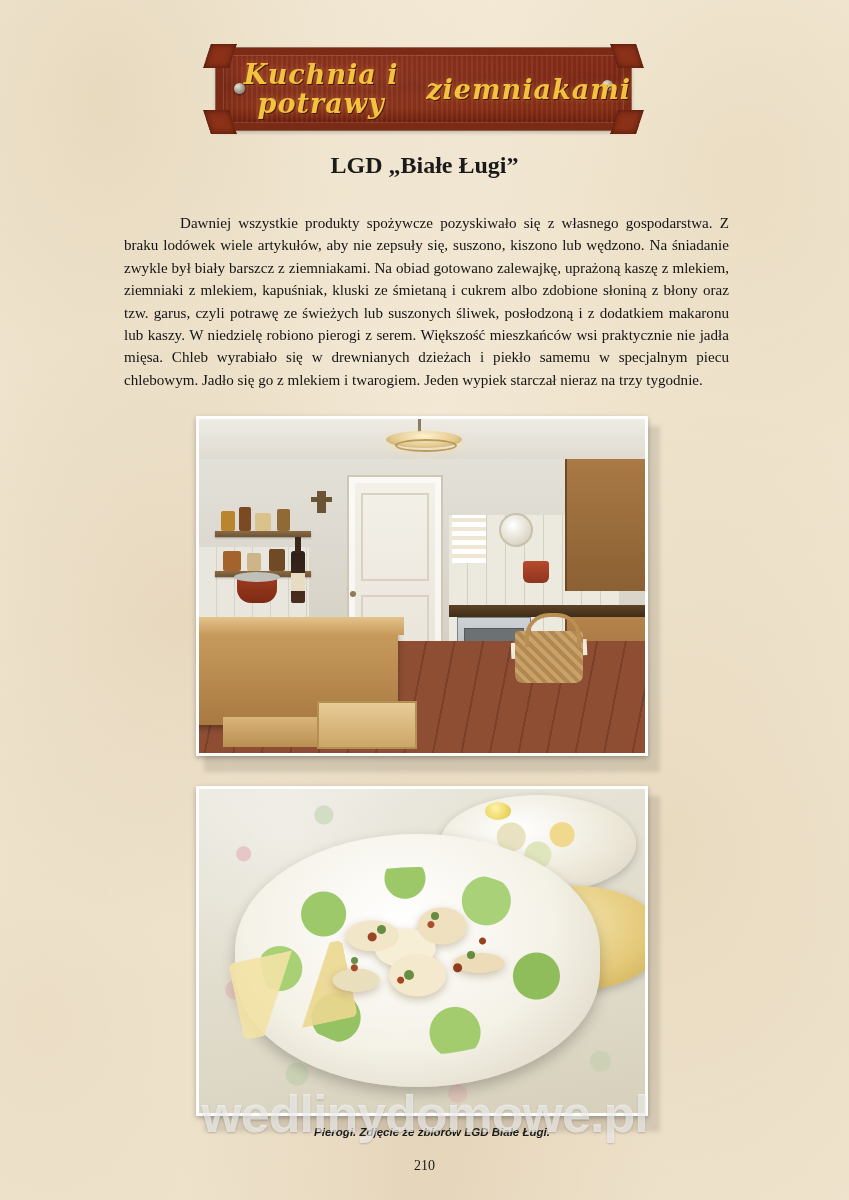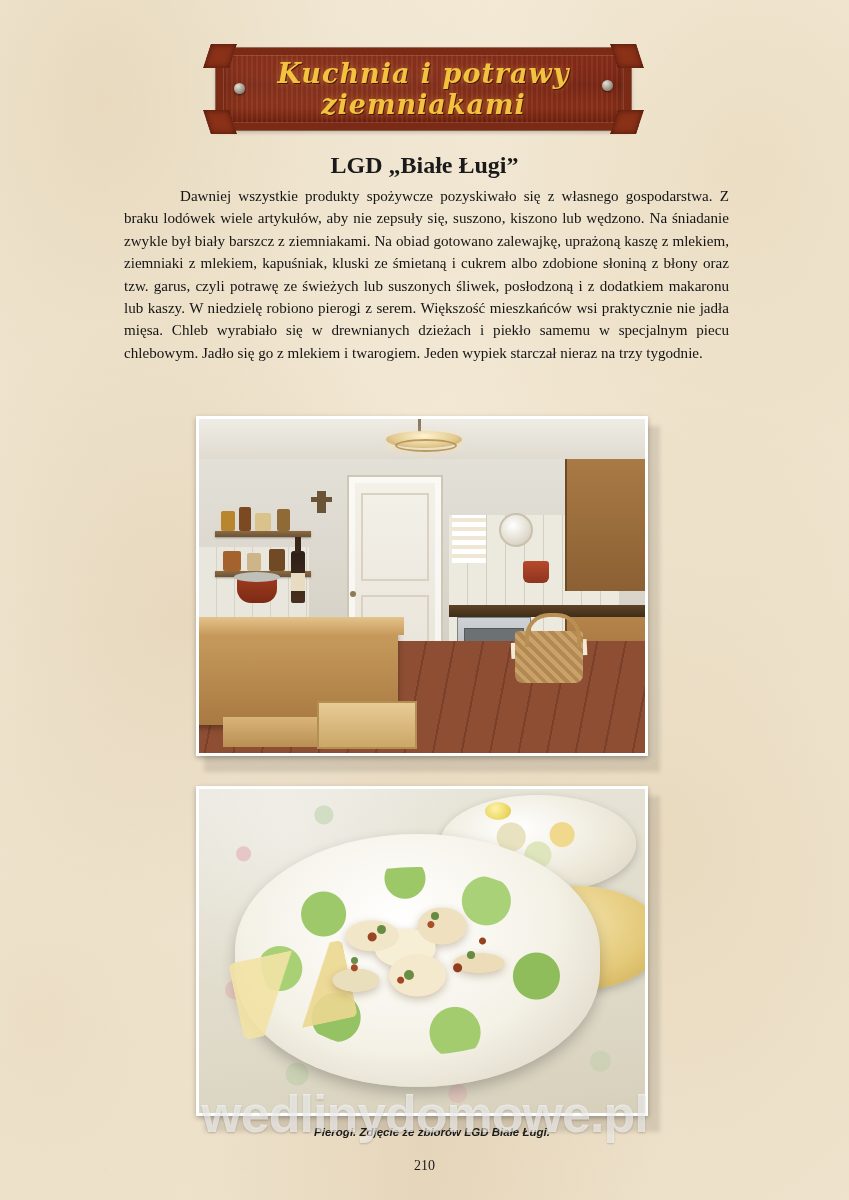--- a/index.html
+++ b/index.html
@@ -102,21 +102,21 @@
     border-radius: 50%;
     background: radial-gradient(circle at 35% 30%, #e8e2d2, #9a9488 60%, #6d675c);
     box-shadow: 0 1px 2px rgba(0,0,0,0.5);
   }
   .sign-screw.left { left: 18px; top: 35px; }
   .sign-screw.right { right: 18px; top: 32px; }
   .sign-text {
     position: absolute;
     inset: 0;
     display: flex;
-    flex-direction: column;
+    flex-direction: row;
     align-items: center;
     justify-content: center;
     color: #f3c33f;
     font-family: "DejaVu Serif", serif;
     font-style: italic;
     font-weight: bold;
     font-size: 27px;
     line-height: 1.08;
     text-align: center;
     letter-spacing: 1px;
@@ -132,21 +132,21 @@
     width: 849px;
     text-align: center;
     font-family: "Liberation Serif", serif;
     font-weight: bold;
     font-size: 24px;
     color: #1a1a1a;
   }
   .body-text {
     position: absolute;
     left: 124px;
-    top: 185px;
+    top: 212px;
     width: 605px;
     font-family: "Liberation Serif", serif;
     font-size: 15.1px;
     line-height: 1.485;
     color: #141414;
     text-align: justify;
     text-justify: inter-word;
     hyphens: manual;
   }
   .body-text p { margin: 0; text-indent: 56px; }

